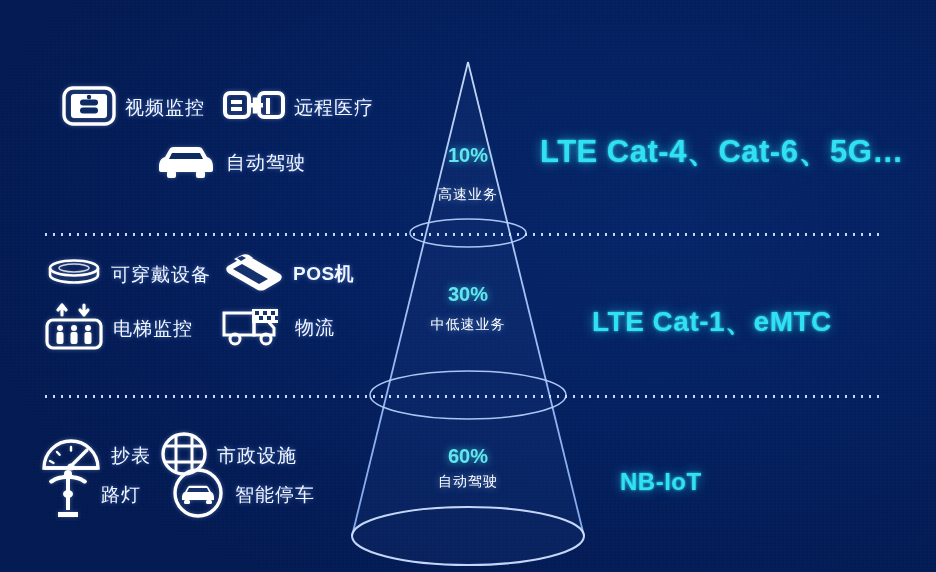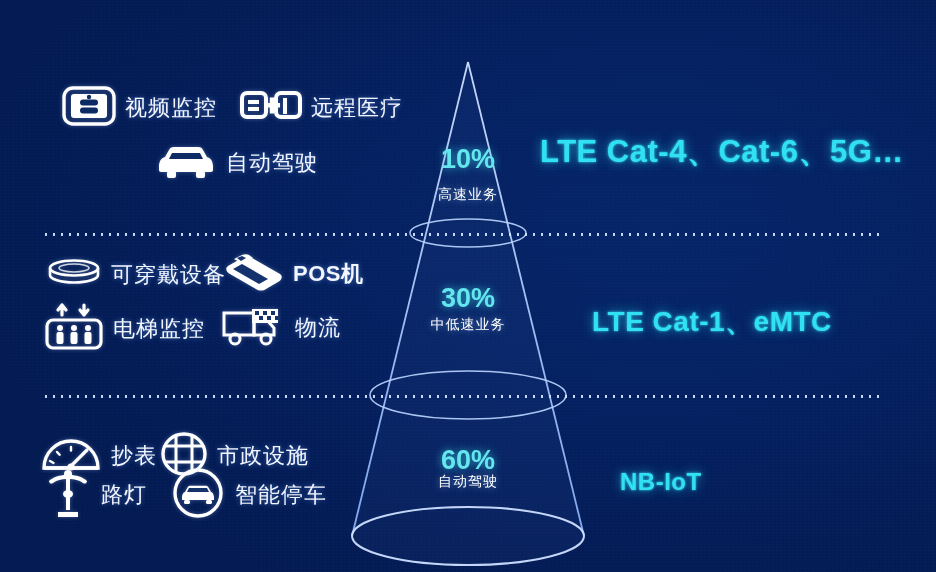--- a/index.html
+++ b/index.html
@@ -34,28 +34,28 @@
     background-size:8px 3px;background-repeat:repeat-x;
     opacity:.95;
   }
   #divider-1{top:233px;}
   #divider-2{top:395px;}
 
   
   .item{position:absolute;display:flex;align-items:center;gap:9px;}
   .ico{flex:0 0 auto;display:block;filter:drop-shadow(0 0 2px rgba(180,210,255,.35));}
   .lbl{
-    color:#f2f6ff;font-size:22px;letter-spacing:1px;white-space:nowrap;
+    color:#f2f6ff;font-size:19px;letter-spacing:1px;white-space:nowrap;
     text-shadow:0 0 5px rgba(120,170,255,.55);
   }
   .lbl.lat{font-weight:700;letter-spacing:.5px;}
 
   
   .pct{
-    position:absolute;color:#63e6ef;font-size:27px;font-weight:700;
+    position:absolute;color:#63e6ef;font-size:20px;font-weight:700;
     text-shadow:0 0 8px rgba(60,220,235,.75);white-space:nowrap;
     text-align:center;
   }
   .svc{
     position:absolute;color:#ffffff;font-size:14px;letter-spacing:1px;
     text-shadow:0 0 7px rgba(150,200,255,.6);white-space:nowrap;text-align:center;
   }
   
   .tech{
     position:absolute;color:#2fe1f2;font-weight:700;white-space:nowrap;
@@ -101,21 +101,21 @@
         <rect x="2" y="2" width="50" height="36" rx="9" fill="none" stroke="#ffffff" stroke-width="3.4"></rect>
         <rect x="9" y="8" width="36" height="24" rx="3" fill="#ffffff"></rect>
         <path d="M21 13.5h12a3 3 0 0 1 0 6H21a3 3 0 0 1 0-6z" fill="#0b2a63"></path>
         <path d="M21 21.5h12a3 3 0 0 1 0 6H21a3 3 0 0 1 0-6z" fill="#0b2a63"></path>
         <circle cx="27" cy="11" r="2.2" fill="#0b2a63"></circle>
       </svg>
     </span>
     <span class="lbl">视频监控</span>
   </div>
 
-  <div class="item" style="left:240px;top:86px;">
+  <div class="item" style="left:223px;top:86px;">
     <span class="ico">
       <svg width="62" height="40" viewBox="0 0 62 40">
         <rect x="2" y="7" width="24" height="24" rx="5" fill="none" stroke="#ffffff" stroke-width="4"></rect>
         <rect x="36" y="7" width="24" height="24" rx="5" fill="none" stroke="#ffffff" stroke-width="4"></rect>
         <rect x="8" y="14" width="11" height="4" fill="#ffffff"></rect>
         <rect x="8" y="21" width="11" height="4" fill="#ffffff"></rect>
         <rect x="43" y="12" width="4" height="16" fill="#ffffff"></rect>
         <rect x="24" y="17" width="16" height="4.5" fill="#ffffff"></rect>
         <rect x="29.8" y="11.5" width="4.5" height="16" fill="#ffffff"></rect>
       </svg>

